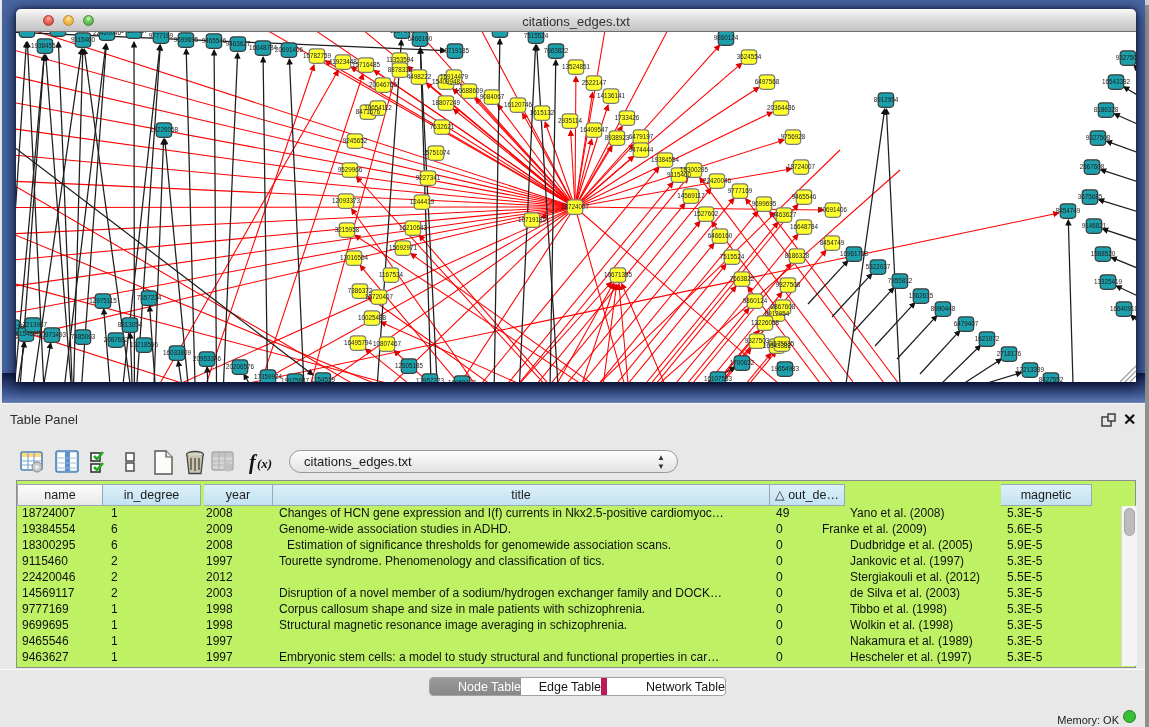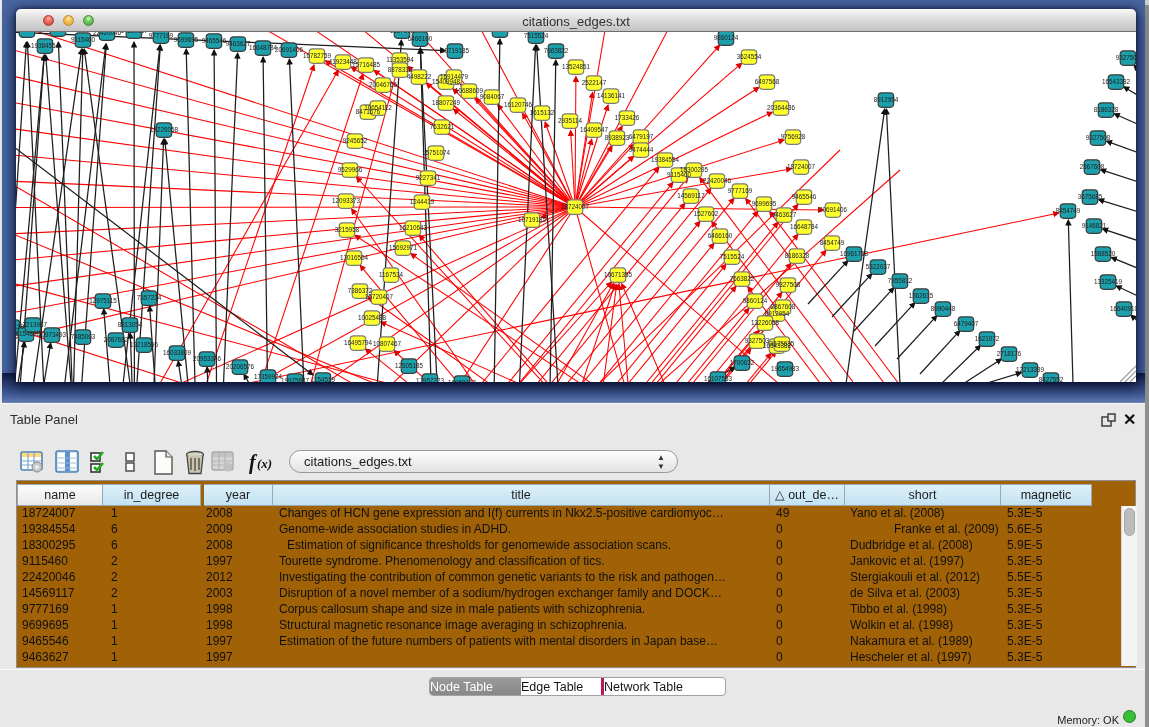--- a/index.html
+++ b/index.html
@@ -22,35 +22,35 @@
 #tpanel{position:absolute;left:0;top:403px;width:1149px;height:324px;background:#e8e8e8;border-top:1px solid #f8f8f8}
 #tpanel .title{position:absolute;left:10px;top:8px;font-size:13px;color:#2d2d2d}
 #fico{position:absolute;left:1101px;top:9px;width:15px;height:14px}
 #xico{position:absolute;left:1123px;top:6px;font-size:16px;font-weight:bold;color:#111}
 #toolbar{position:absolute;left:0;top:34px;width:100%;height:44px}
 .tbi{position:absolute;top:12px}
 #combo{position:absolute;left:289px;top:12px;width:389px;height:23px;border:1px solid #979797;border-radius:12px;
 background:linear-gradient(#fdfdfd,#ededed 60%,#e2e2e2);box-shadow:inset 0 1px 0 #fff}
 #combo .ct{position:absolute;left:14px;top:3px;font-size:13px;color:#1a1a1a}
 #combo .arr{position:absolute;right:12px;top:2px;font-size:8px;color:#333;line-height:9px;text-align:center}
-#twrap{position:absolute;left:16px;top:76px;width:1120px;height:188px;background:#a16207;border:1px solid #8e8e8e}
+#twrap{position:absolute;left:16px;top:76px;width:1120px;height:188px;background:#bef264;border:1px solid #8e8e8e}
 #thead{position:absolute;left:0;top:3px;width:1076px;height:22px}
 .hc{position:absolute;top:0;height:22px;background:linear-gradient(#ddf0fa,#c2e2f2);border:1px solid #9aa8b0;
 border-left:none;font-size:12.5px;color:#1c1c1c;text-align:center;line-height:21px}
 .hc.first{border-left:1px solid #9aa8b0;background:linear-gradient(#fdfdfd,#e8e8e8)}
 #tbody{position:absolute;left:1px;top:25px;width:1075px;height:160px;font-size:12px;color:#101010}
 .trow{position:absolute;left:0;width:100%;height:16px}
 .cell{position:absolute;top:0;height:16px;line-height:15px;white-space:nowrap;overflow:hidden}
 #vsb{position:absolute;left:1104px;top:25px;width:16px;height:160px;background:#f4f4f4;border-left:1px solid #d9d9d9}
 #vsb .th{position:absolute;left:2px;top:2px;width:11px;height:28px;border-radius:6px;background:#bcbcbc;border:1px solid #a5a5a5}
 #tabbar{position:absolute;left:0;top:265px;width:1149px;height:34px;background:#e8e8e8;border-top:1px solid #fbfbfb}
 #segs{position:absolute;left:429px;top:7px;height:19px;border:1px solid #a2a2a2;border-radius:4px;background:#fff;overflow:hidden}
-.seg{display:inline-block;height:19px;line-height:18px;font-size:12.5px;color:#151515;text-align:left;vertical-align:top}
+.seg{display:inline-block;height:19px;line-height:18px;font-size:12.5px;color:#151515;text-align:right;vertical-align:top}
 .seg.sel{background:linear-gradient(#9a9a9a,#868686);color:#fff}
-.seg.sep{border-left:3px solid #be185d}
+.seg.sep{border-left:6px solid #be185d}
 #mem{position:absolute;right:30px;top:310px;font-size:11px;color:#1c1c1c}
 #memdot{position:absolute;right:13px;top:306px;width:13px;height:13px;border-radius:50%;background:#36c136;border:1.5px solid #2a7d25}
 #rstrip{position:absolute;left:1145px;top:403px;width:4px;height:324px;background:#8f8f8f}
 </style></head><body>
 <div id="mdi">
     <div class="botgrad"></div>
   </div>
 <div id="gstrip"></div>
 <div id="win">
   <div id="canvas">
@@ -595,65 +595,63 @@
         <span class="arr">▲<br>▼</span>
       </div>
   </div>
   <div id="twrap">
     <div id="thead">
         <div class="hc first" style="left:0px;width:86px">name</div>
         <div class="hc" style="left:86px;width:98px">in_degree</div>
         <div class="hc" style="left:187px;width:69px">year</div>
         <div class="hc" style="left:256px;width:497px">title</div>
         <div class="hc" style="left:753px;width:75px">△ out_de…</div>
-        <div class="hc" style="left:828px;width:156px">short</div>
         <div class="hc" style="left:984px;width:91px">magnetic</div>
       </div>
     <div id="tbody">
         <div class="trow" style="top:0px">
           <div class="cell" style="left:0px;width:82px;padding-left:4px">18724007</div>
           <div class="cell" style="left:86px;width:94px;padding-left:7px">1</div>
           <div class="cell" style="left:187px;width:68px;padding-left:1px">2008</div>
           <div class="cell" style="left:256px;width:492px;padding-left:5px">Changes of HCN gene expression and I(f) currents in Nkx2.5-positive cardiomyoc…</div>
           <div class="cell" style="left:753px;width:70px;padding-left:5px">49</div>
           <div class="cell" style="left:828px;width:152px;padding-left:4px">Yano et al. (2008)</div>
           <div class="cell" style="left:984px;width:86px;padding-left:5px">5.3E-5</div>
         </div>
         <div class="trow" style="top:16px">
           <div class="cell" style="left:0px;width:82px;padding-left:4px">19384554</div>
           <div class="cell" style="left:86px;width:94px;padding-left:7px">6</div>
           <div class="cell" style="left:187px;width:68px;padding-left:1px">2009</div>
           <div class="cell" style="left:256px;width:492px;padding-left:5px">Genome-wide association studies in ADHD.</div>
           <div class="cell" style="left:753px;width:70px;padding-left:5px">0</div>
-          <div class="cell" style="left:872px;width:152px;padding-left:4px">Franke et al. (2009)</div>
+          <div class="cell" style="left:800px;width:152px;padding-left:4px">Franke et al. (2009)</div>
           <div class="cell" style="left:984px;width:86px;padding-left:5px">5.6E-5</div>
         </div>
         <div class="trow" style="top:32px">
           <div class="cell" style="left:0px;width:82px;padding-left:4px">18300295</div>
           <div class="cell" style="left:86px;width:94px;padding-left:7px">6</div>
           <div class="cell" style="left:187px;width:68px;padding-left:1px">2008</div>
           <div class="cell" style="left:264px;width:492px;padding-left:5px">Estimation of significance thresholds for genomewide association scans.</div>
           <div class="cell" style="left:753px;width:70px;padding-left:5px">0</div>
-          <div class="cell" style="left:828px;width:152px;padding-left:4px">Dudbridge et al. (2008)</div>
+          <div class="cell" style="left:828px;width:152px;padding-left:4px">Dudbridge et al. (2005)</div>
           <div class="cell" style="left:984px;width:86px;padding-left:5px">5.9E-5</div>
         </div>
         <div class="trow" style="top:48px">
           <div class="cell" style="left:0px;width:82px;padding-left:4px">9115460</div>
           <div class="cell" style="left:86px;width:94px;padding-left:7px">2</div>
           <div class="cell" style="left:187px;width:68px;padding-left:1px">1997</div>
           <div class="cell" style="left:256px;width:492px;padding-left:5px">Tourette syndrome. Phenomenology and classification of tics.</div>
           <div class="cell" style="left:753px;width:70px;padding-left:5px">0</div>
           <div class="cell" style="left:828px;width:152px;padding-left:4px">Jankovic et al. (1997)</div>
           <div class="cell" style="left:984px;width:86px;padding-left:5px">5.3E-5</div>
         </div>
         <div class="trow" style="top:64px">
           <div class="cell" style="left:0px;width:82px;padding-left:4px">22420046</div>
           <div class="cell" style="left:86px;width:94px;padding-left:7px">2</div>
           <div class="cell" style="left:187px;width:68px;padding-left:1px">2012</div>
-          <div class="cell" style="left:256px;width:492px;padding-left:5px">Investigating the contribution of common genetic variants to the risk and pathogen…</div>
           <div class="cell" style="left:753px;width:70px;padding-left:5px">0</div>
           <div class="cell" style="left:828px;width:152px;padding-left:4px">Stergiakouli et al. (2012)</div>
           <div class="cell" style="left:984px;width:86px;padding-left:5px">5.5E-5</div>
         </div>
         <div class="trow" style="top:80px">
           <div class="cell" style="left:0px;width:82px;padding-left:4px">14569117</div>
           <div class="cell" style="left:86px;width:94px;padding-left:7px">2</div>
           <div class="cell" style="left:187px;width:68px;padding-left:1px">2003</div>
           <div class="cell" style="left:256px;width:492px;padding-left:5px">Disruption of a novel member of a sodium/hydrogen exchanger family and DOCK…</div>
           <div class="cell" style="left:753px;width:70px;padding-left:5px">0</div>
@@ -675,29 +673,29 @@
           <div class="cell" style="left:187px;width:68px;padding-left:1px">1998</div>
           <div class="cell" style="left:256px;width:492px;padding-left:5px">Structural magnetic resonance image averaging in schizophrenia.</div>
           <div class="cell" style="left:753px;width:70px;padding-left:5px">0</div>
           <div class="cell" style="left:828px;width:152px;padding-left:4px">Wolkin et al. (1998)</div>
           <div class="cell" style="left:984px;width:86px;padding-left:5px">5.3E-5</div>
         </div>
         <div class="trow" style="top:128px">
           <div class="cell" style="left:0px;width:82px;padding-left:4px">9465546</div>
           <div class="cell" style="left:86px;width:94px;padding-left:7px">1</div>
           <div class="cell" style="left:187px;width:68px;padding-left:1px">1997</div>
-          <div class="cell" style="left:256px;width:492px;padding-left:5px">Estimation of the future numbers of patients with mental disorders in Japan base…</div>
           <div class="cell" style="left:753px;width:70px;padding-left:5px">0</div>
           <div class="cell" style="left:828px;width:152px;padding-left:4px">Nakamura et al. (1989)</div>
           <div class="cell" style="left:984px;width:86px;padding-left:5px">5.3E-5</div>
         </div>
         <div class="trow" style="top:144px">
           <div class="cell" style="left:0px;width:82px;padding-left:4px">9463627</div>
           <div class="cell" style="left:86px;width:94px;padding-left:7px">1</div>
           <div class="cell" style="left:187px;width:68px;padding-left:1px">1997</div>
+          <div class="cell" style="left:256px;width:492px;padding-left:5px">Embryonic stem cells: a model to study structural and functional properties in car…</div>
           <div class="cell" style="left:753px;width:70px;padding-left:5px">0</div>
           <div class="cell" style="left:828px;width:152px;padding-left:4px">Hescheler et al. (1997)</div>
           <div class="cell" style="left:984px;width:86px;padding-left:5px">5.3E-5</div>
         </div>
       </div>
     <div id="vsb">
         <div class="th"></div>
       </div>
   </div>
   <div id="tabbar">

